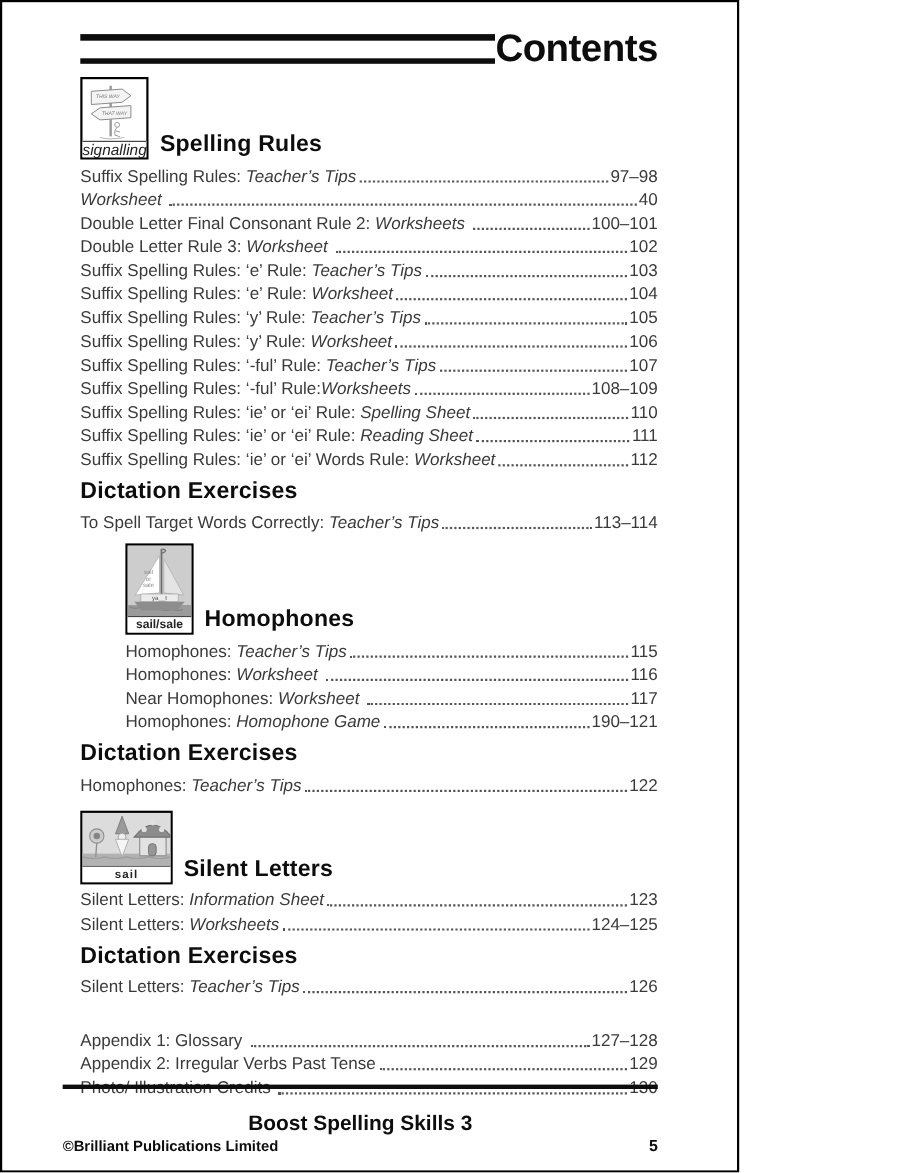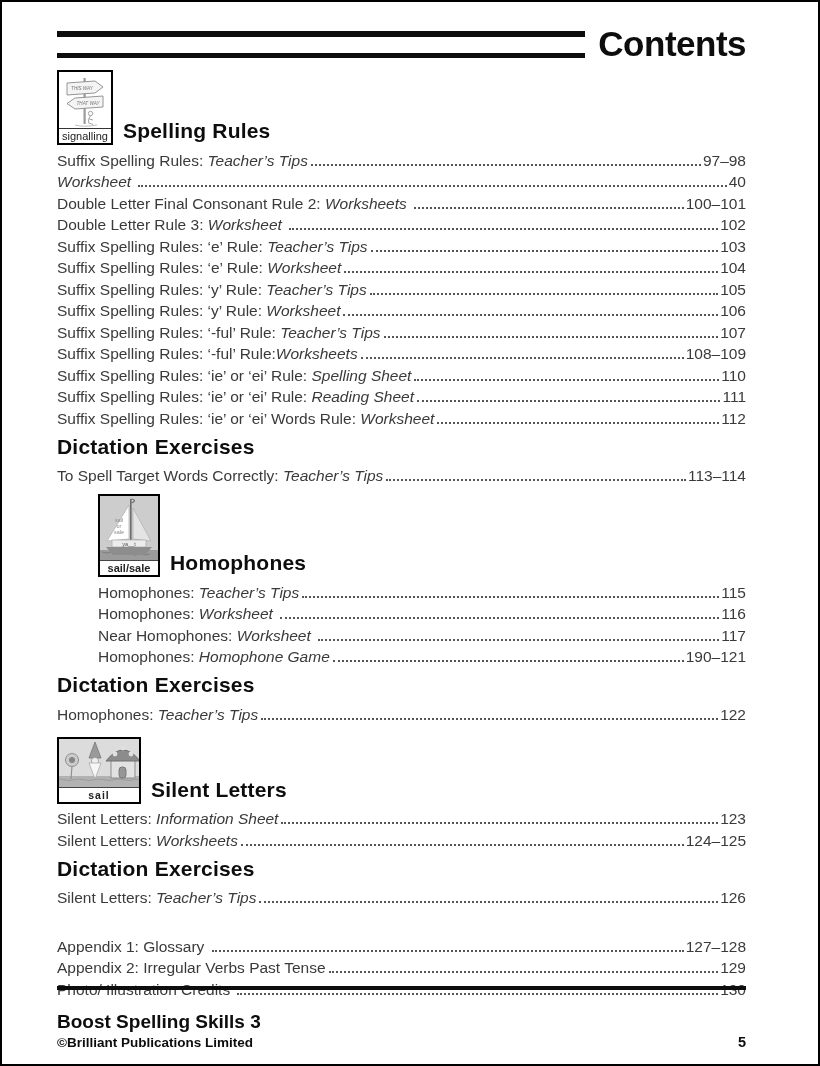--- a/index.html
+++ b/index.html
@@ -1,24 +1,25 @@
 <!DOCTYPE html>
 <html><head>
 <meta charset="utf-8">
 <style>
   html,body { margin:0; padding:0; background:#ffffff; }
   .page {
     position:relative;
-    width:820px; height:1066px;
+    width:672px; height:1066px;
     box-sizing:border-box;
     border:2px solid #000;
     background:#ffffff;
     color:#2e2e2e;
     font-family:"Liberation Sans", sans-serif;
     overflow:hidden;
+    padding-left:16px;
   }
   
   .header {
     display:flex; align-items:flex-start;
     margin:27px 72px 0 55px;
   }
   .bars { width:528px; margin-top:2px; }
   .bar-top { height:6px; background:#0d0d0d; }
   .bar-gap { height:16px; }
   .bar-bottom { height:5px; background:#0d0d0d; }
@@ -60,30 +61,30 @@
   .icon-box {
     border:2px solid #000; background:#fff;
     display:flex; flex-direction:column; flex:none;
   }
   .icon-box svg { display:block; }
   .icon-caption {
     text-align:center; background:#fff; color:#222;
     border-top:1.5px solid #444;
     line-height:14px;
   }
-  .cap-signalling { font-size:11px; border-top:1.5px solid #333; }
+  .cap-signalling { font-size:14px; border-top:1.5px solid #333; font-style:italic; }
   .cap-sailboat   { font-size:11px; font-weight:bold; }
   .cap-gnome      { font-size:10.5px; font-weight:bold; letter-spacing:1px; }
   
   .footer {
     position:absolute; left:55px; right:72px; bottom:14px;
   }
   .footer-rule { height:4px; background:#0d0d0d; }
   .footer-book {
-    text-align:left; font-size:19px; font-weight:bold; color:#0d0d0d;
+    text-align:center; font-size:19px; font-weight:bold; color:#0d0d0d;
     line-height:24px; margin-top:20px;
   }
   .footer-row {
     display:flex; justify-content:space-between; align-items:baseline;
     font-weight:bold; color:#0d0d0d; margin-top:0;
   }
   .footer-publisher { font-size:13.5px; }
   .footer-pageno { font-size:14.5px; }
 </style>
 </head>

